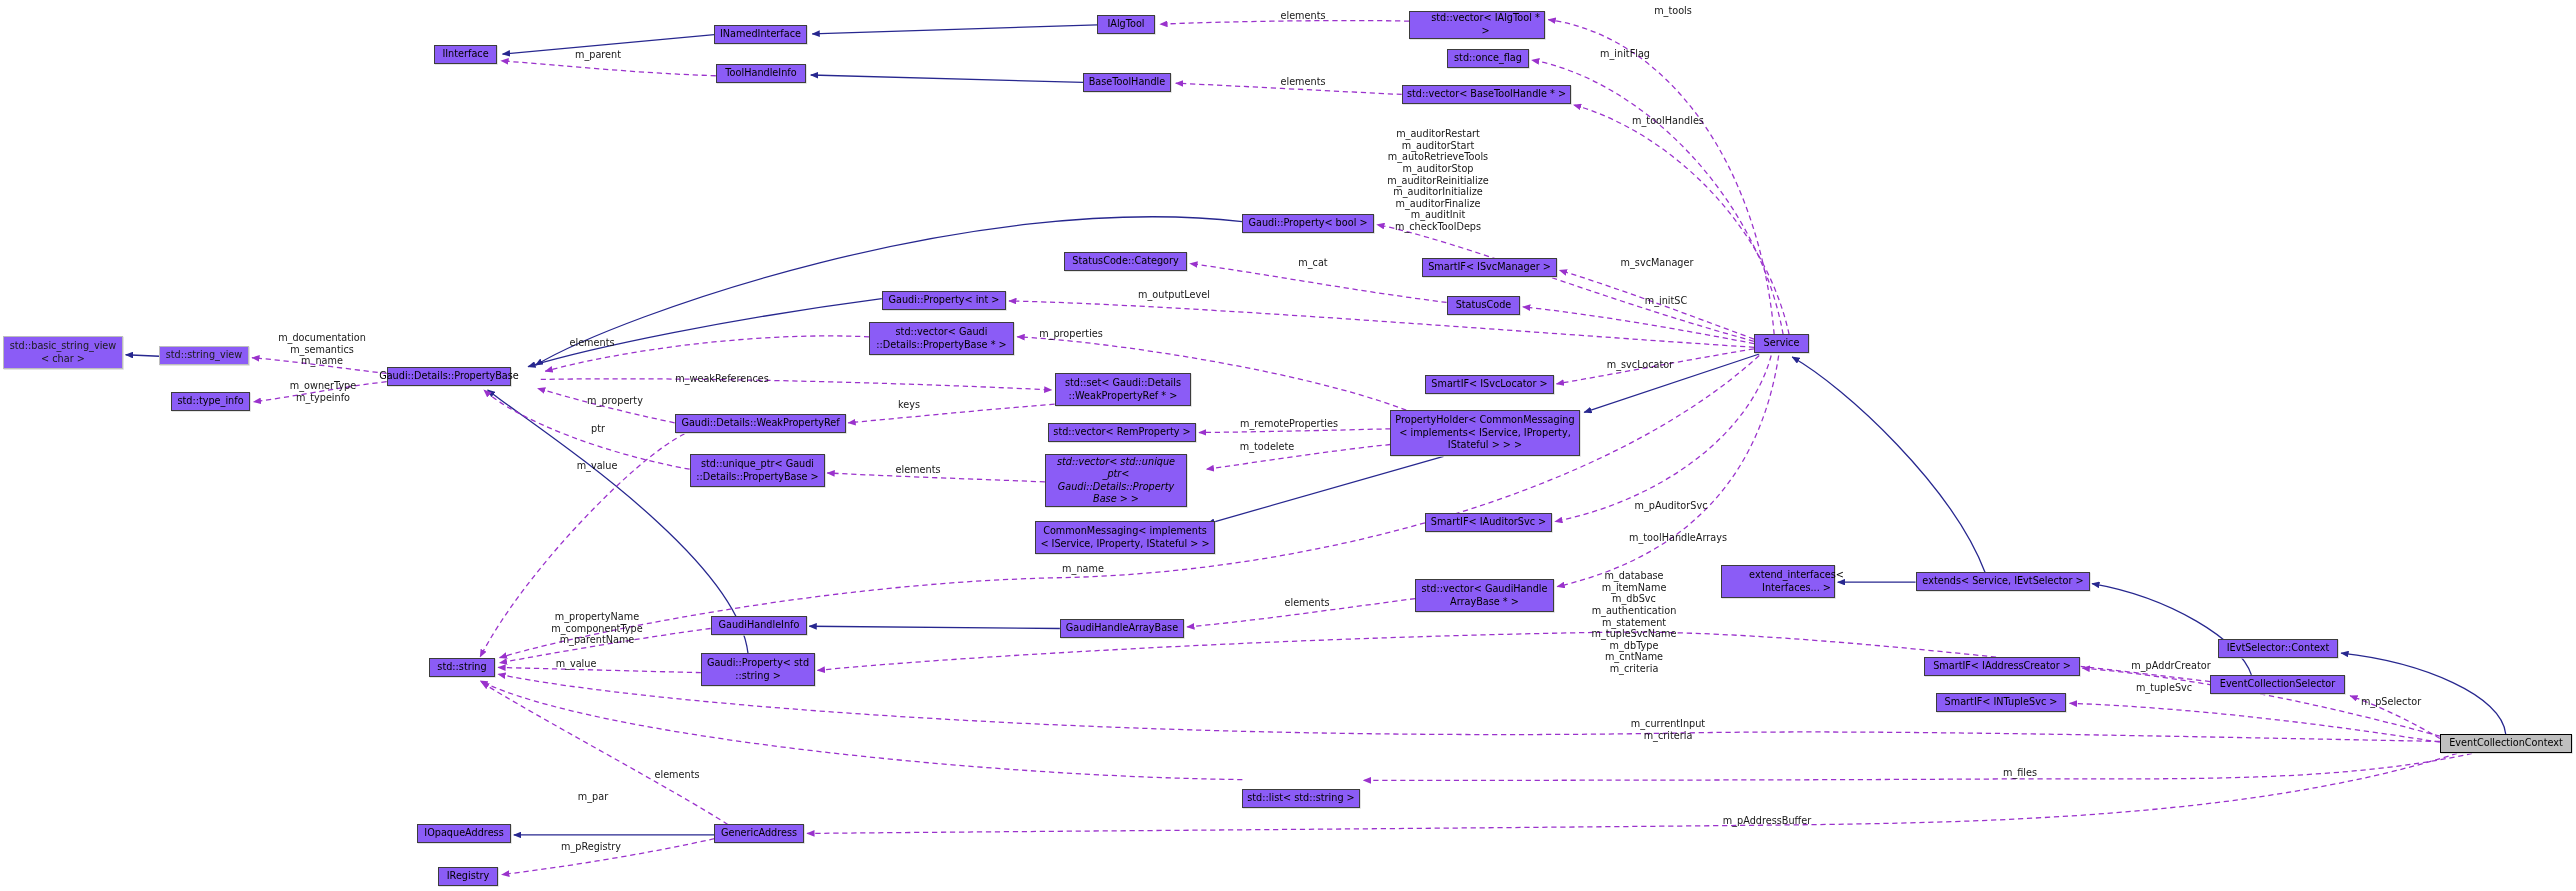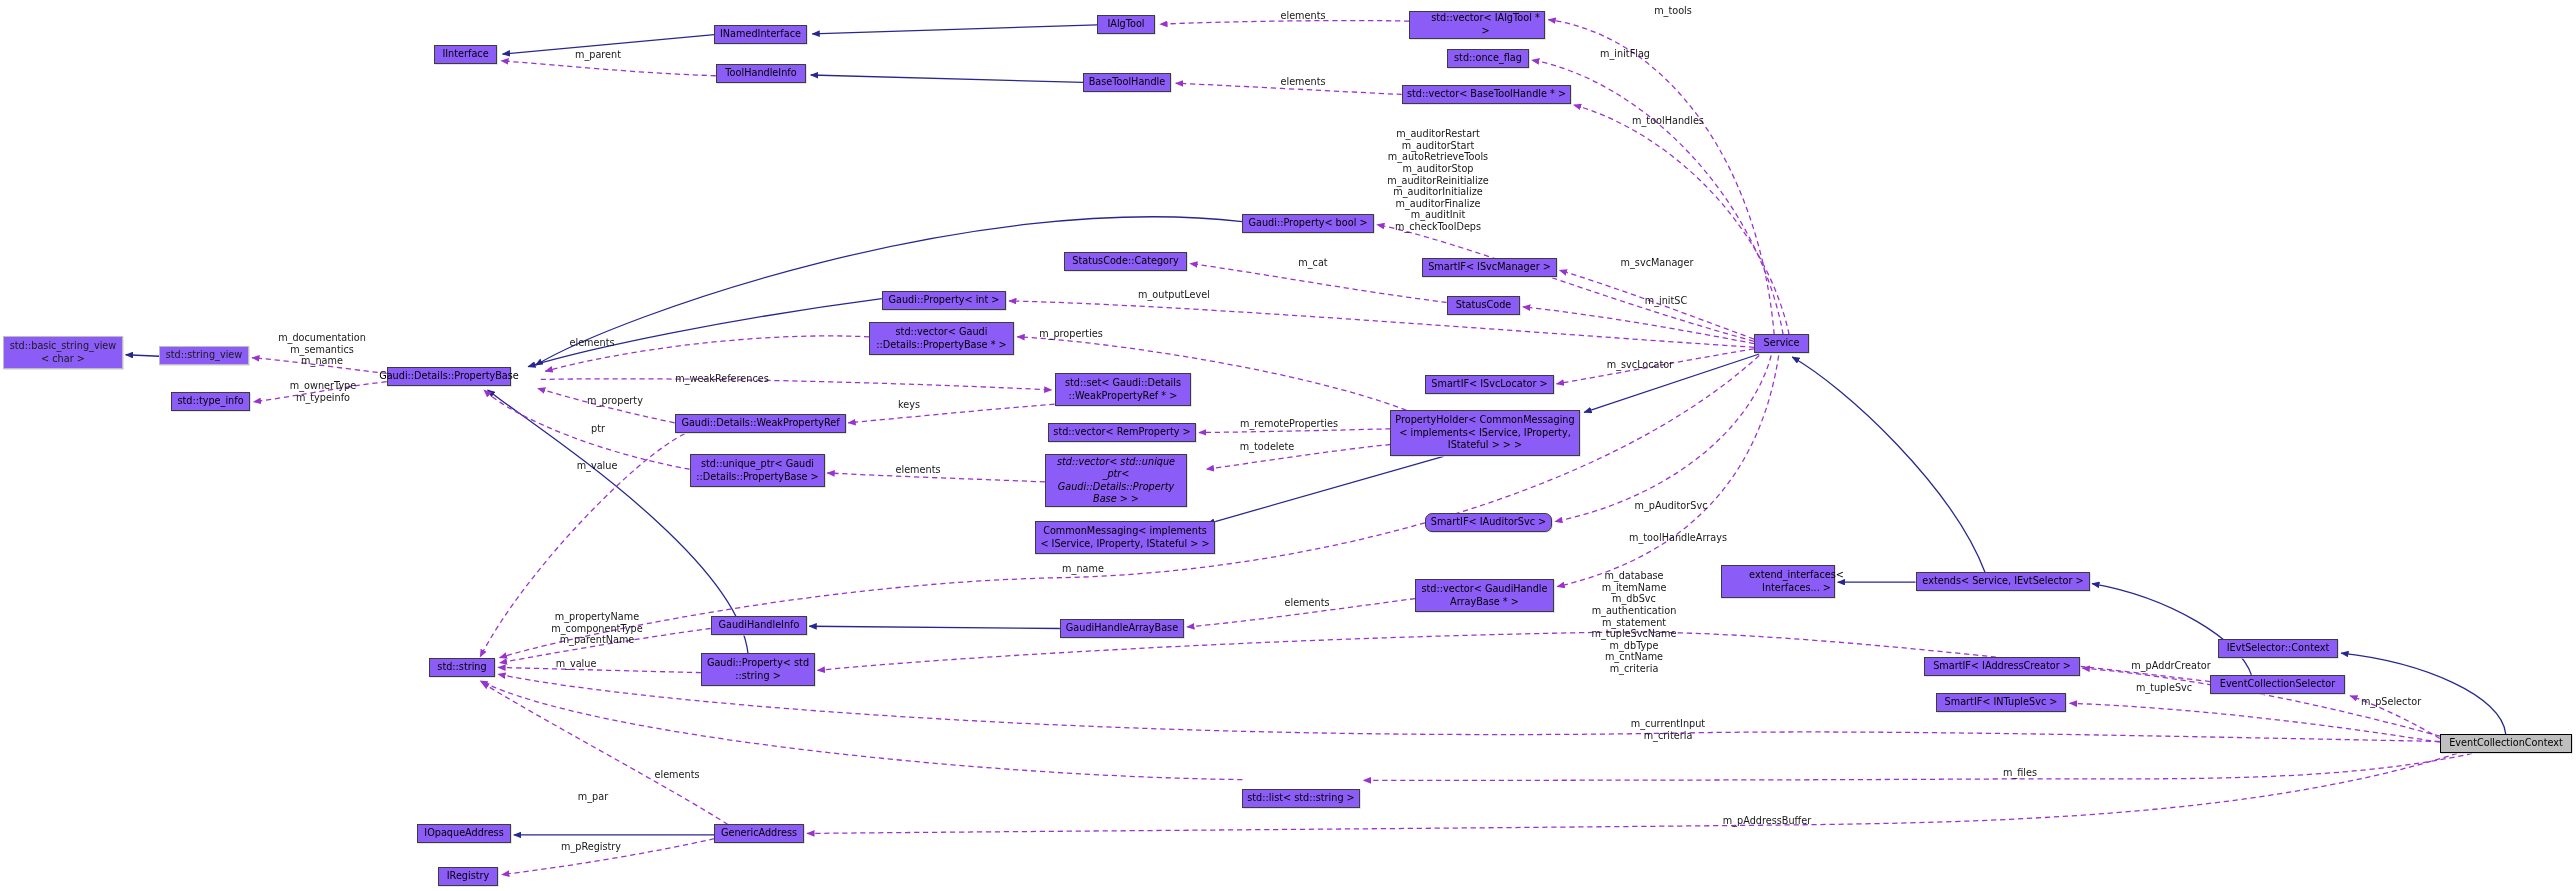--- a/index.html
+++ b/index.html
@@ -113,21 +113,21 @@
 ::Details::PropertyBase &gt;</div>
       <div class="node" style="left: 1048px; top: 423px; width: 148px; min-height: 19.4px;">std::vector&lt; RemProperty &gt;</div>
       <div class="node" style="left: 1045px; top: 454px; width: 142px; min-height: 46px; font-style: italic;">std::vector&lt; std::unique
 _ptr&lt; Gaudi::Details::Property
 Base &gt; &gt;</div>
       <div class="node" style="left: 1390px; top: 410px; width: 190px; min-height: 46px;">PropertyHolder&lt; CommonMessaging
 &lt; implements&lt; IService, IProperty,
 IStateful &gt; &gt; &gt;</div>
       <div class="node" style="left: 1035px; top: 521px; width: 180px; min-height: 33px;">CommonMessaging&lt; implements
 &lt; IService, IProperty, IStateful &gt; &gt;</div>
-      <div class="node" style="left: 1425px; top: 513px; width: 127px; min-height: 19.4px; border-radius: 7px;">SmartIF&lt; IAuditorSvc &gt;</div>
+      <div class="node" style="left: 1425px; top: 513px; width: 127px; min-height: 19.4px;">SmartIF&lt; IAuditorSvc &gt;</div>
       <div class="node" style="left: 1415px; top: 579px; width: 139px; min-height: 33px;">std::vector&lt; GaudiHandle
 ArrayBase * &gt;</div>
       <div class="node" style="left: 1754px; top: 334px; width: 55px; min-height: 19.4px;">Service</div>
       <div class="node" style="left: 1425px; top: 375px; width: 129px; min-height: 19.4px;">SmartIF&lt; ISvcLocator &gt;</div>
       <div class="node" style="left: 1721px; top: 565px; width: 114px; min-height: 33px; padding-left: 40px;">extend_interfaces&lt;
 Interfaces... &gt;</div>
       <div class="node" style="left: 1916px; top: 572px; width: 174px; min-height: 19.4px;">extends&lt; Service, IEvtSelector &gt;</div>
       <div class="node" style="left: 711px; top: 616px; width: 96px; min-height: 19.4px;">GaudiHandleInfo</div>
       <div class="node" style="left: 1060px; top: 619px; width: 124px; min-height: 19.4px;">GaudiHandleArrayBase</div>
       <div class="node" style="left: 701px; top: 653px; width: 114px; min-height: 33px;">Gaudi::Property&lt; std

